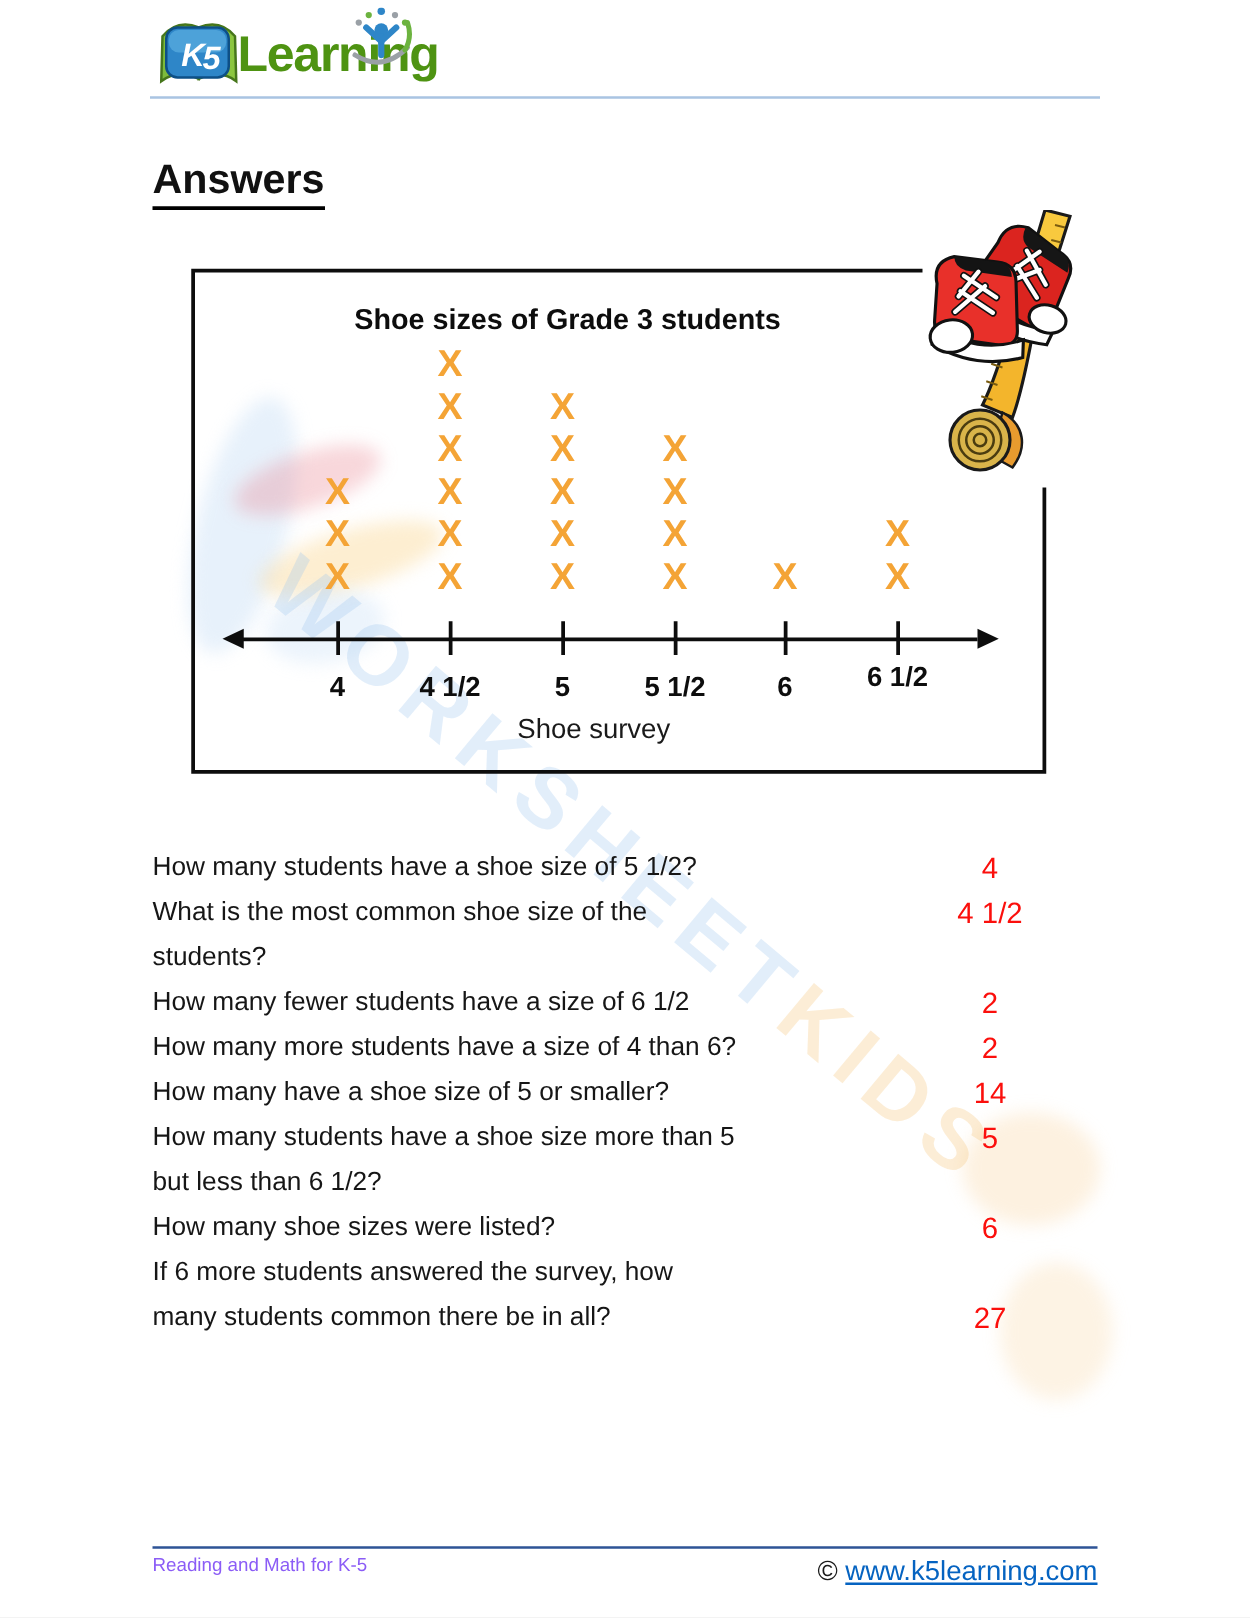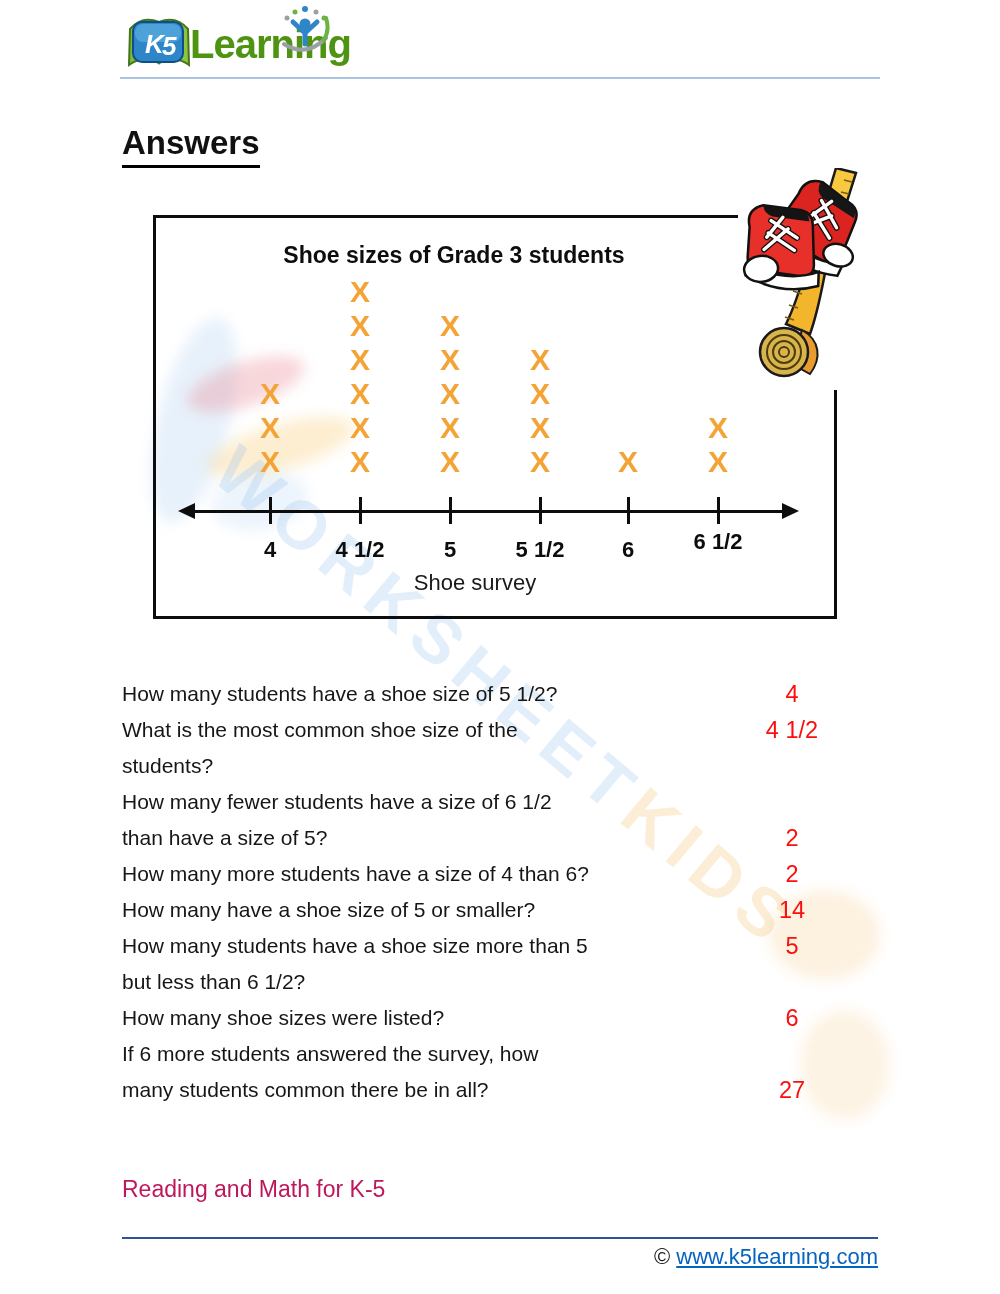--- a/index.html
+++ b/index.html
@@ -62,21 +62,21 @@
   .q-row{display:flex;align-items:flex-start;}
   .q-text{width:600px;font-size:21px;color:#161616;}
   .q-line{height:36px;line-height:36px;white-space:nowrap;}
   .q-answer{
     width:140px;text-align:center;font-size:23.5px;color:#fb0f0c;
     height:36px;line-height:36px;
   }
   .q-answer.align-last{align-self:flex-end;}
   
   .footer-rule{position:absolute;left:122px;top:1237px;width:756px;height:2px;background:#2e5496;}
-  .footer-left{position:absolute;left:122px;top:1176px;font-size:23px;color:#be185d;}
+  .footer-left{position:absolute;left:122px;top:1244px;font-size:15px;color:#8b5cf6;}
   .footer-right{position:absolute;right:122px;top:1244px;font-size:22px;color:#1a1a1a;}
   .footer-link{color:#0563C1;text-decoration:underline;cursor:pointer;}
 </style>
 </head>
 <body>
 
 <div class="page">
 
   <div class="wm">
     <div class="wm-blob" style="left:158px;top:315px;width:72px;height:210px;background:rgba(175,208,242,0.30);transform:rotate(14deg);"></div>
@@ -201,21 +201,20 @@
       <div class="q-row">
         <div class="q-text">
           <div class="q-line">What is the most common shoe size of the</div>
           <div class="q-line">students?</div>
         </div>
         <div class="q-answer" style="color: rgb(251, 15, 12);">4 1/2</div>
       </div>
       <div class="q-row">
         <div class="q-text">
           <div class="q-line">How many fewer students have a size of 6 1/2</div>
-          <div class="q-line">than have a size of 5?</div>
         </div>
         <div class="q-answer align-last" style="color: rgb(251, 15, 12);">2</div>
       </div>
       <div class="q-row">
         <div class="q-text">
           <div class="q-line">How many more students have a size of 4 than 6?</div>
         </div>
         <div class="q-answer" style="color: rgb(251, 15, 12);">2</div>
       </div>
       <div class="q-row">

